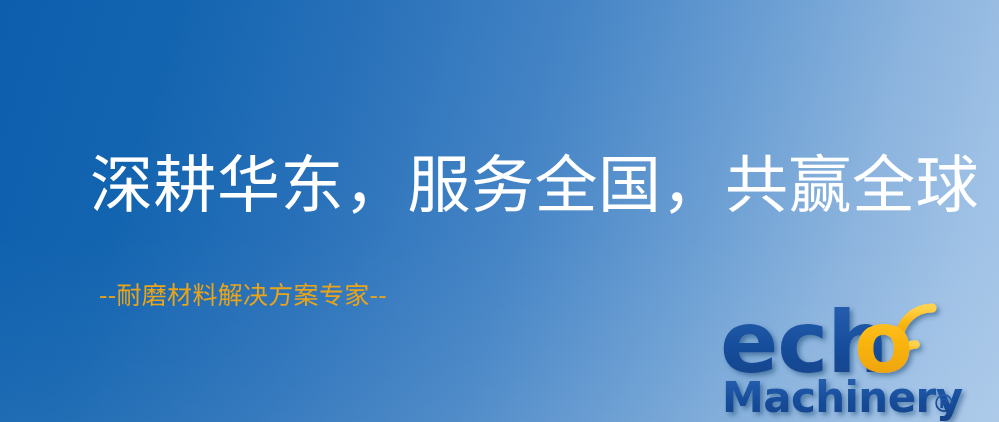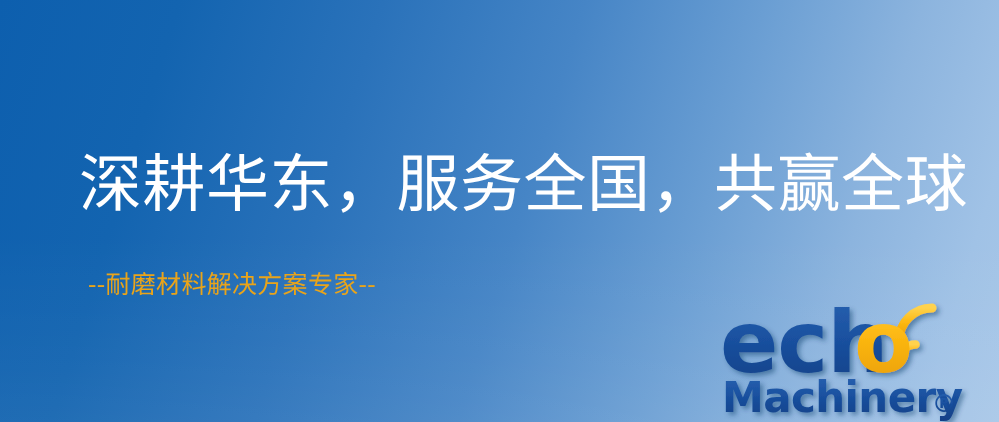--- a/index.html
+++ b/index.html
@@ -37,38 +37,38 @@
     background: linear-gradient(180deg,
       rgba(255,255,255,0.00) 0%,
       rgba(255,255,255,0.00) 55%,
       rgba(255,255,255,0.035) 85%,
       rgba(255,255,255,0.06) 100%);
     pointer-events: none;
   }
 
   .headline {
     position: absolute;
-    left: 79px;
+    left: 90px;
     top: 152px;
     margin: 0;
-    font-family: Liberation Serif, serif;
+    font-family: Liberation Sans, sans-serif;
     font-weight: 400;
     font-size: 63px;
     line-height: 1.05;
     letter-spacing: 0.5px;
     color: #ffffff;
     white-space: nowrap;
     z-index: 3;
   }
 
   .subtitle {
     position: absolute;
     left: 86px;
     top: 269px;
-    margin: 2px;
+    margin: 13px;
     font-family: "DejaVu Serif", "Liberation Serif", serif;
     font-weight: 400;
     font-size: 25px;
     line-height: 1.1;
     letter-spacing: 0.3px;
     color: #e9a41a;
     white-space: nowrap;
     z-index: 3;
   }
 

